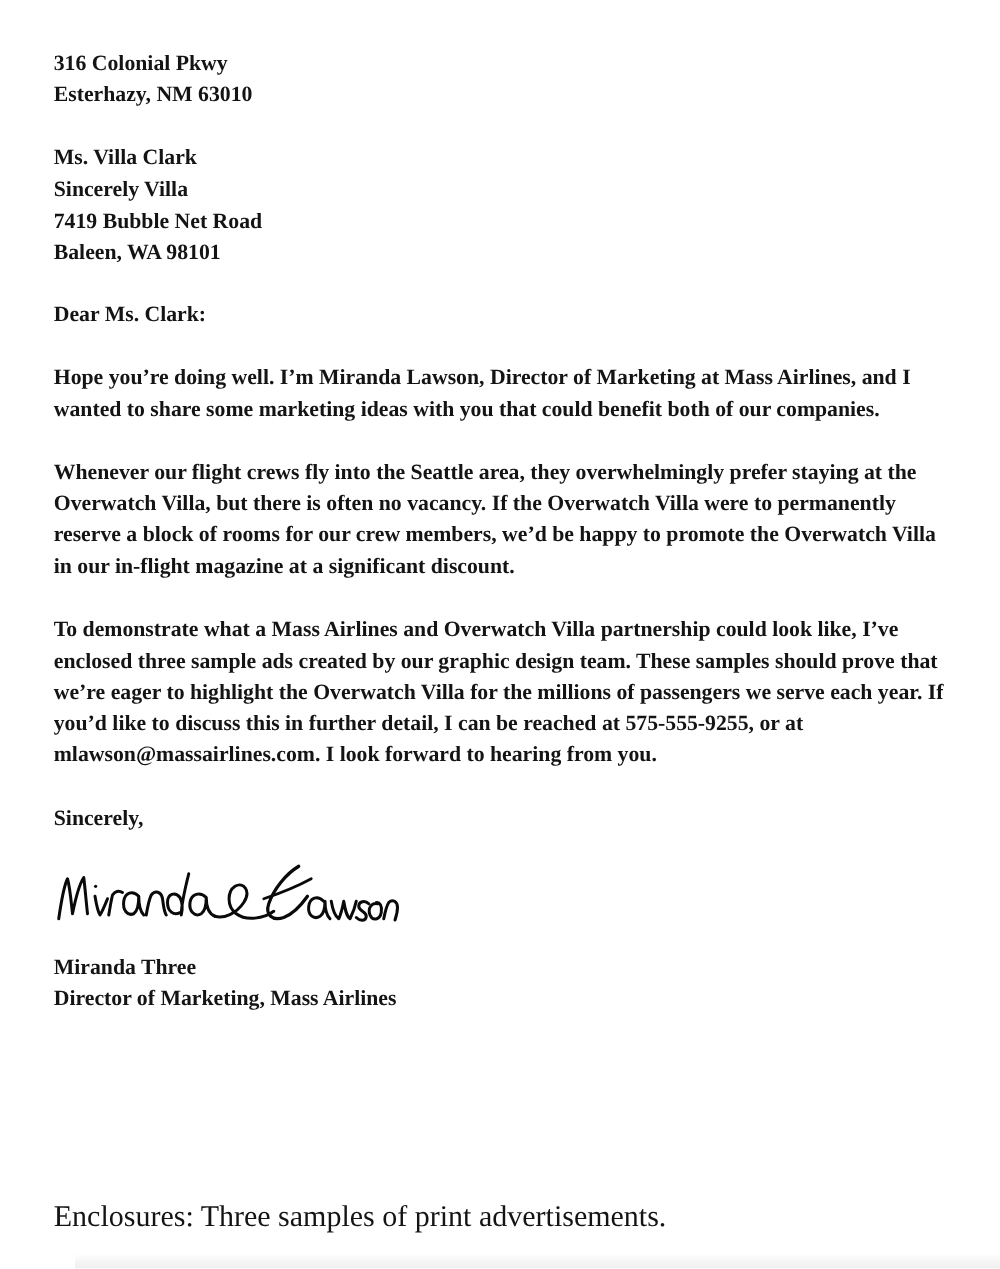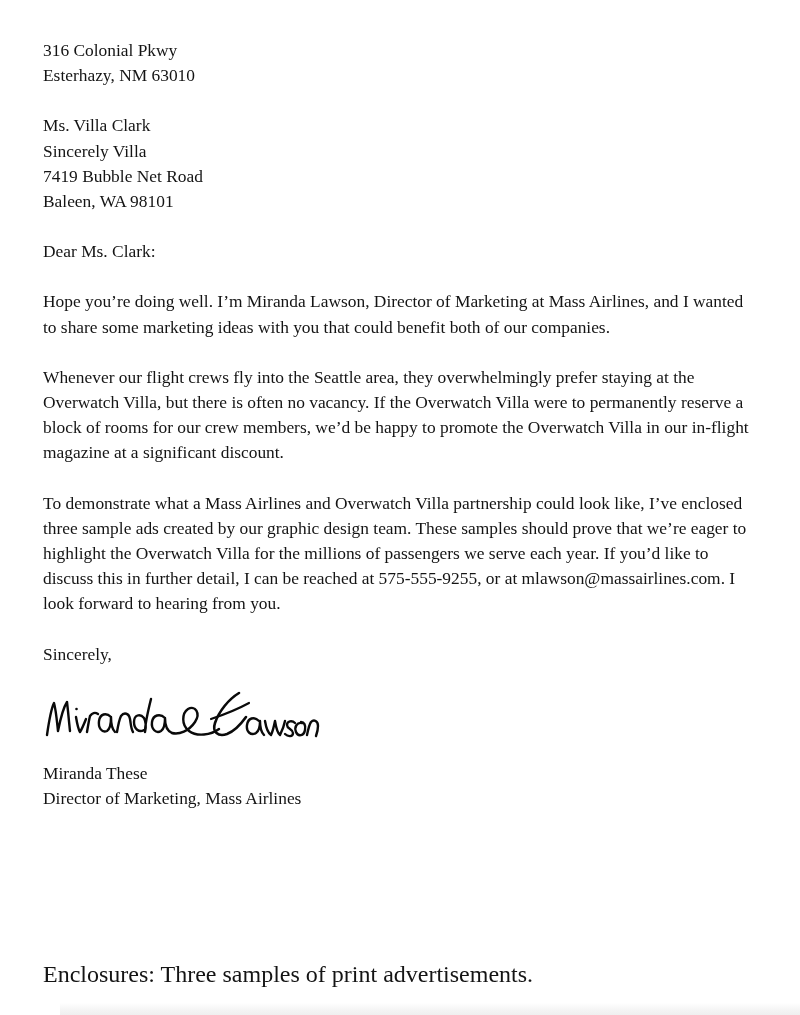--- a/index.html
+++ b/index.html
@@ -20,20 +20,21 @@
     overflow: hidden;
     box-sizing: border-box;
   }
   .letter {
     position: absolute;
     left: 43px;
     top: 38px;
     width: 712px;
     font-size: 17.4px;
     line-height: 25.2px;
+    font-weight: bold;
   }
   .block {
     margin: 0 0 25px 0;
   }
   .block:last-child { margin-bottom: 0; }
   .line {
     display: block;
     white-space: pre-wrap;
   }
   .para {
@@ -141,21 +142,21 @@
           <path d="M252 44 C249 41, 244 42, 244 46 C244 50, 250 50, 250 54 C250 58, 245 58, 242 55" stroke-width="2.4"></path>
 
           <path d="M259 44 C254 43, 251 48, 253 53 C255 58, 261 57, 262 51 C263 46, 261 43, 258 43" stroke-width="2.4"></path>
 
           <path d="M264 56 C265 51, 266 46, 268 43 C271 40, 275 42, 275 47 C275 51, 274 54, 273 57" stroke-width="2.4"></path>
         </g>
       </svg>
     </div>
 
     <div class="block signoff-block">
-      <span class="line">Miranda These</span>
+      <span class="line">Miranda Three</span>
       <span class="line">Director of Marketing, Mass Airlines</span>
     </div>
 
   </div>
 
   <div class="enclosures-block">
     <span class="line">Enclosures: Three samples of print advertisements.</span>
   </div>
 
   <div class="bottom-edge"></div>

